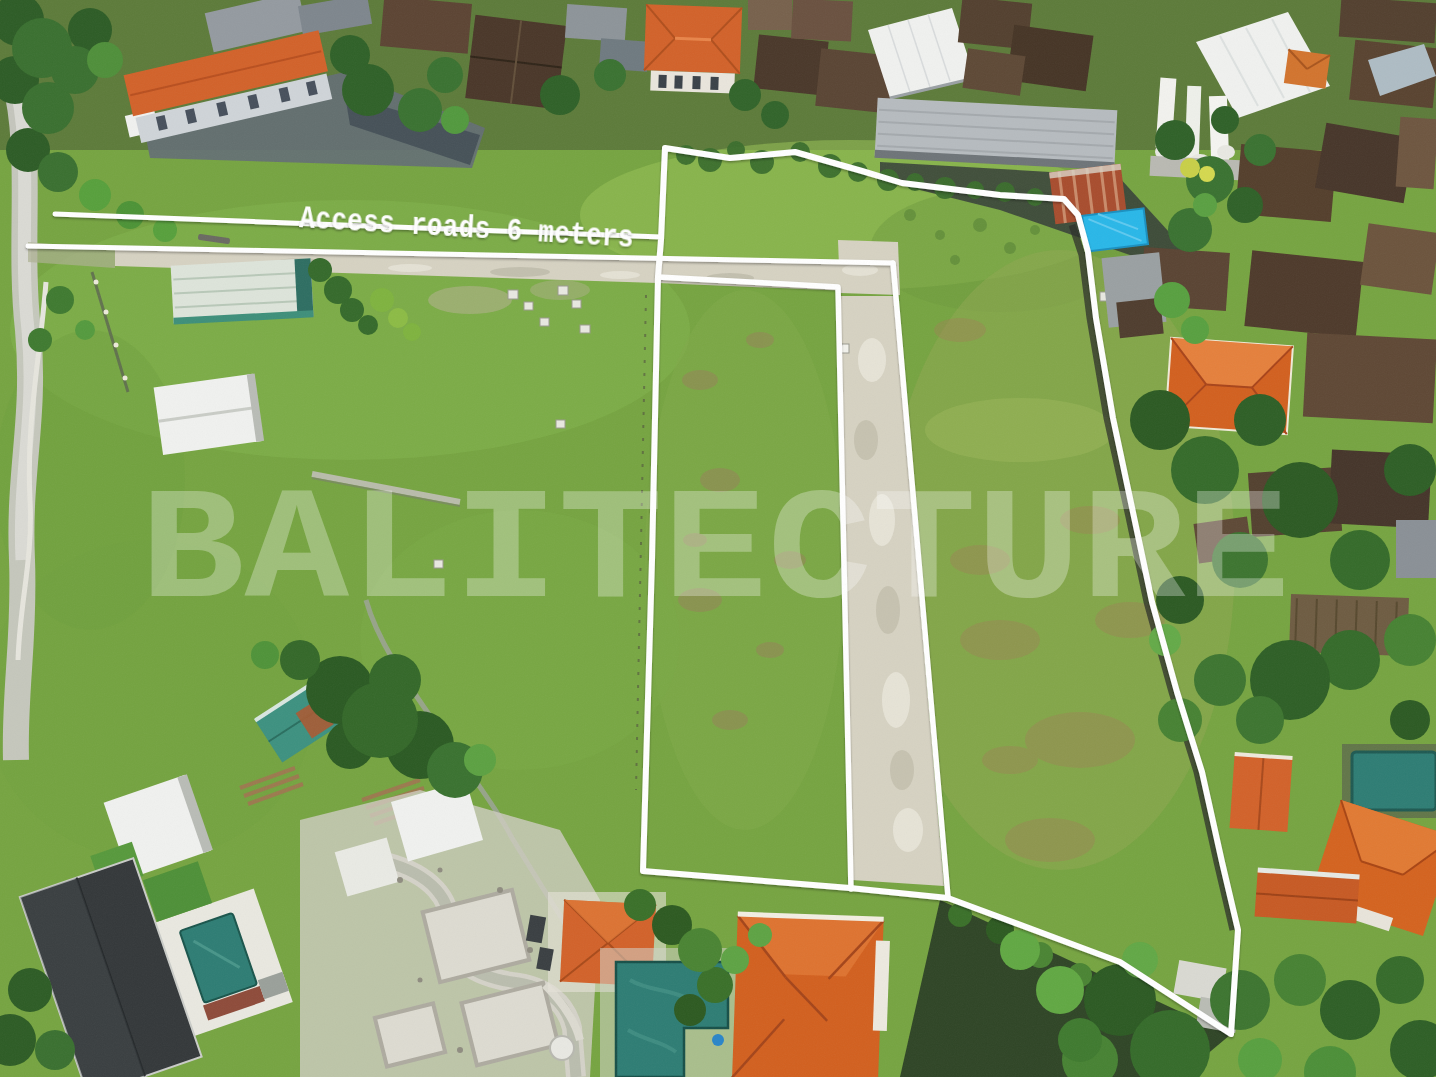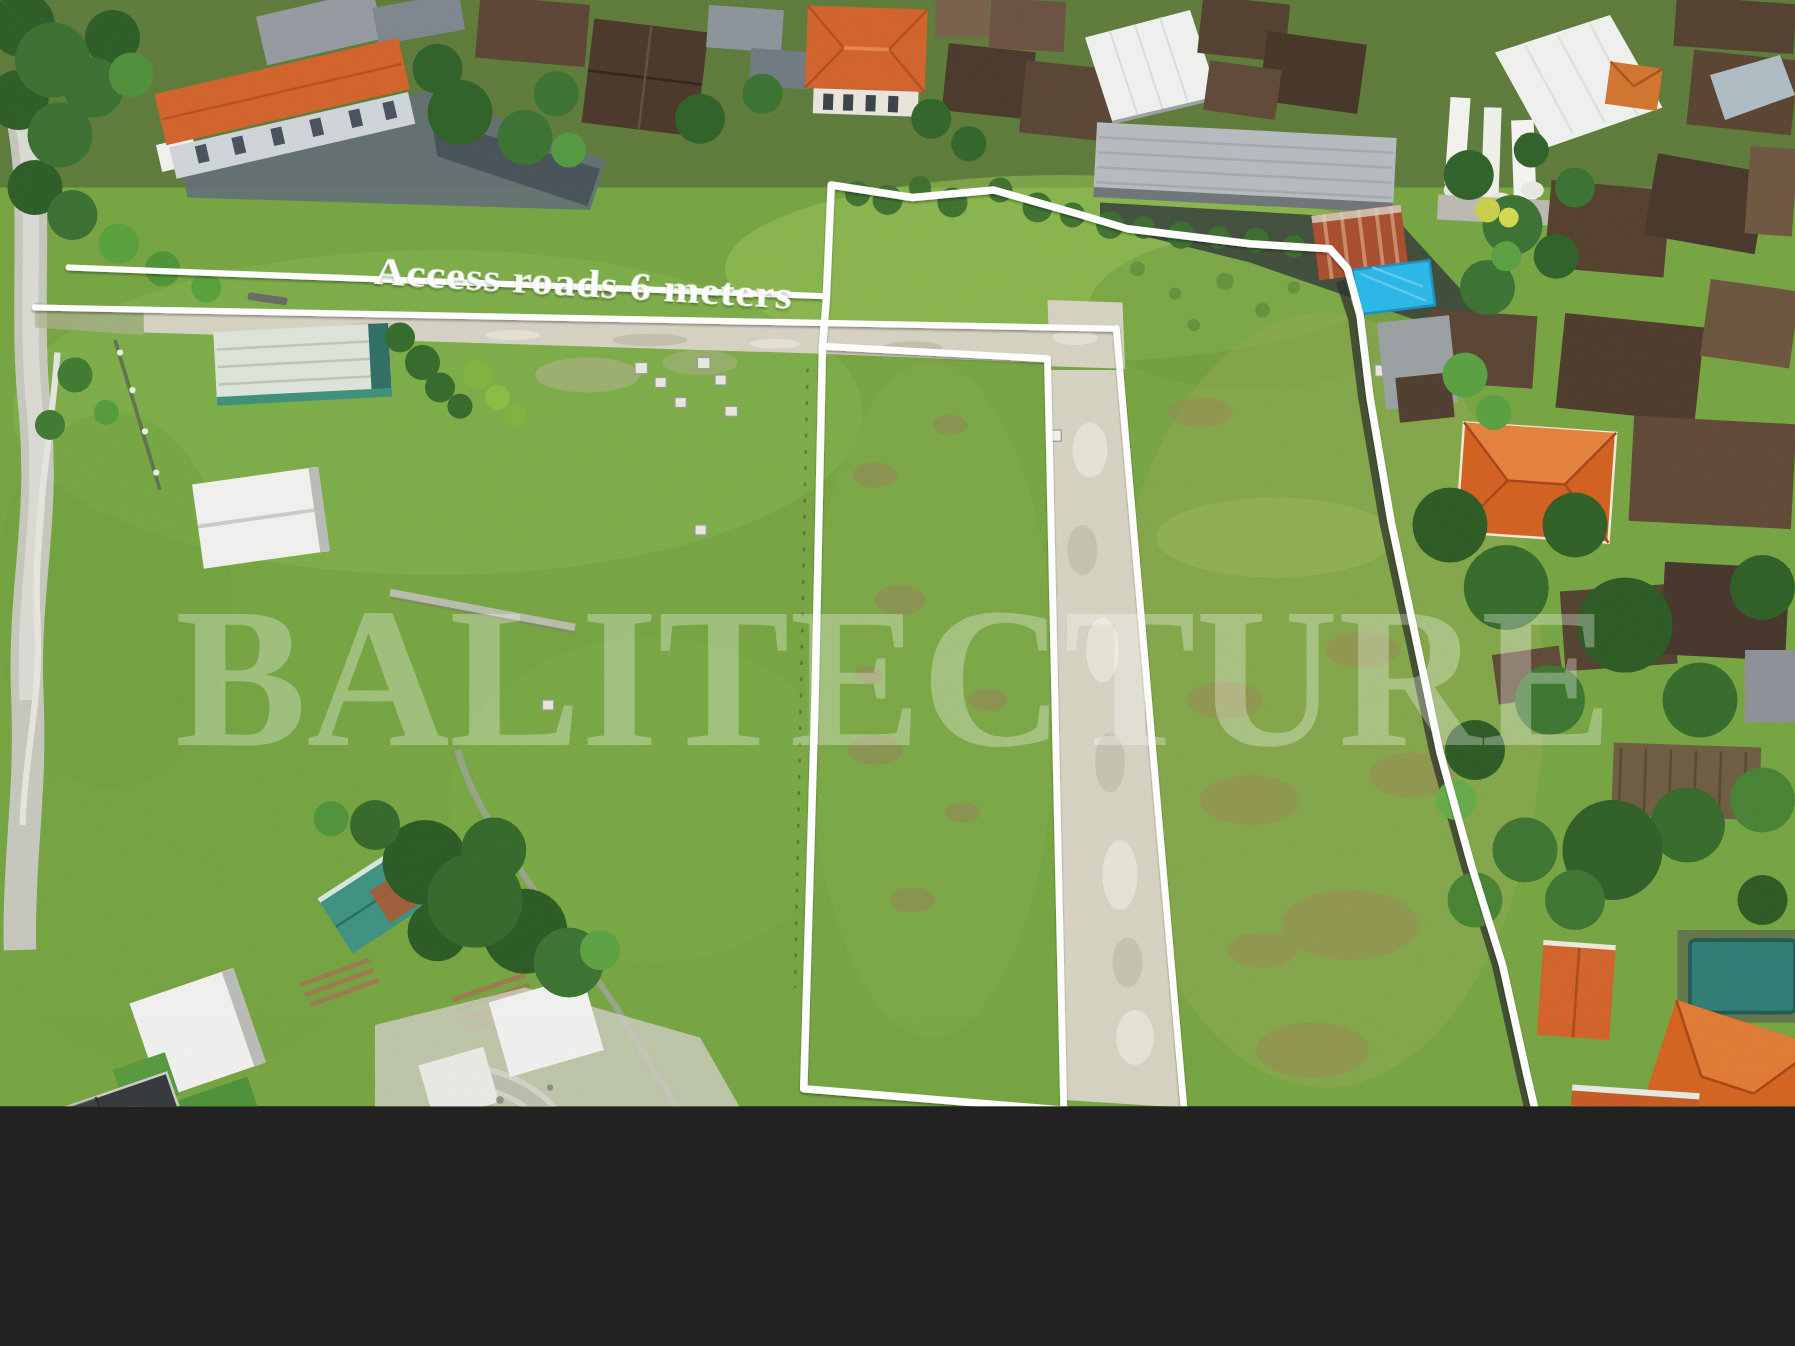--- a/index.html
+++ b/index.html
@@ -1,17 +1,17 @@
 <!DOCTYPE html>
 <html style="--c-boundary_line: #ffffff; --c-label_text: #ffffff; --c-watermark: #ffffff; --c-grass: #76a441; --c-grass_dry: #9aa85c; --c-road_gravel: #d6d2c2; --c-roof_orange: #d2622a; --c-roof_brown: #4e3a2b; --c-roof_white: #f0f1ef; --c-roof_gray: #b6bbbf; --c-pool_teal: #2e7d74; --c-tarp_blue: #29b7e8; --c-tree_green: #33632a;"><head>
 <meta charset="utf-8">
 <style>
   html,body{margin:0;padding:0;background:#222;}
-  .stage{position:relative;width:1436px;height:885px;overflow:hidden;
-         font-family:Liberation Serif, serif;}
+  .stage{position:relative;width:1436px;height:1077px;overflow:hidden;
+         font-family:Liberation Mono, monospace;}
   .stage svg{display:block;width:1436px;height:1077px;}
   .wline{stroke:var(--c-boundary_line,#fff);fill:none;stroke-linejoin:round;stroke-linecap:round;}
   .gravel{fill:var(--c-road_gravel,#d6d2c2);}
   .roof-orange{fill:var(--c-roof_orange,#d2622a);}
   .roof-white{fill:var(--c-roof_white,#f0f1ef);}
   .roof-gray{fill:var(--c-roof_gray,#b6bbbf);}
   .pool{fill:var(--c-pool_teal,#2e7d74);}
   .tarp{fill:var(--c-tarp_blue,#29b7e8);}
   .label-text{fill:var(--c-label_text,#fff);font-weight:bold;font-size:31px;letter-spacing:.5px;}
   .wm-text{fill:var(--c-watermark,#fff);opacity:.3;font-weight:bold;font-size:160px;}

